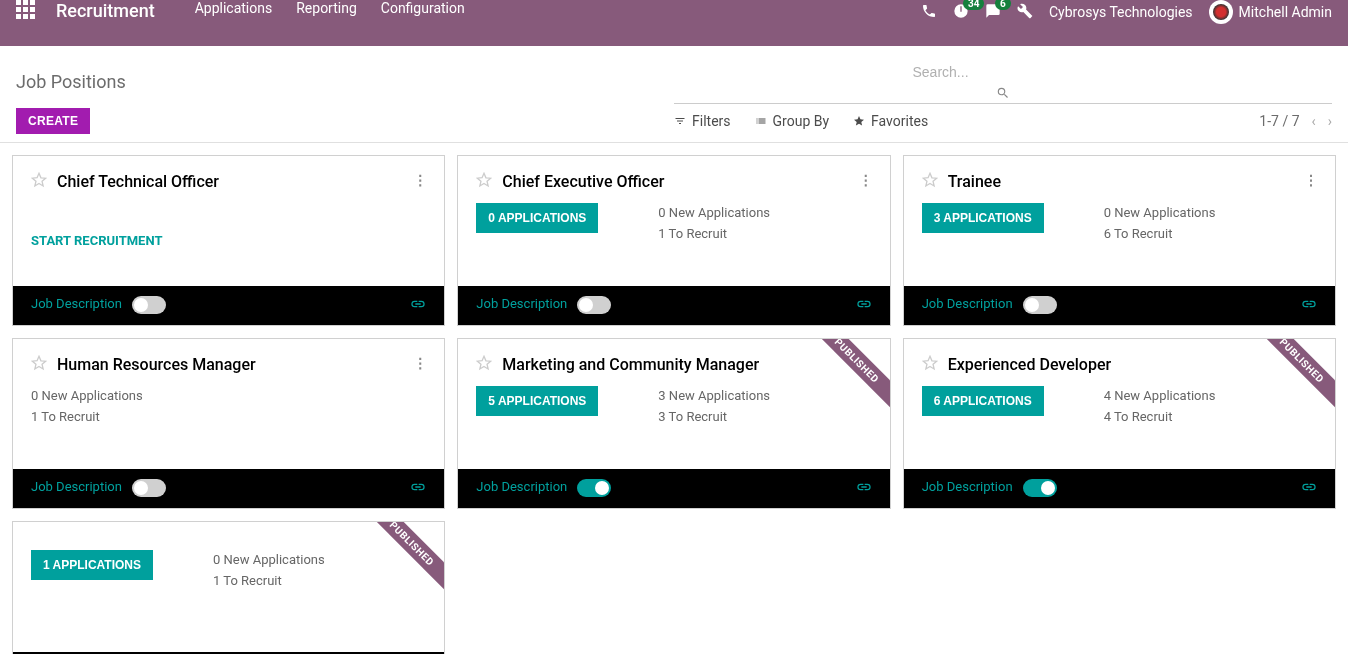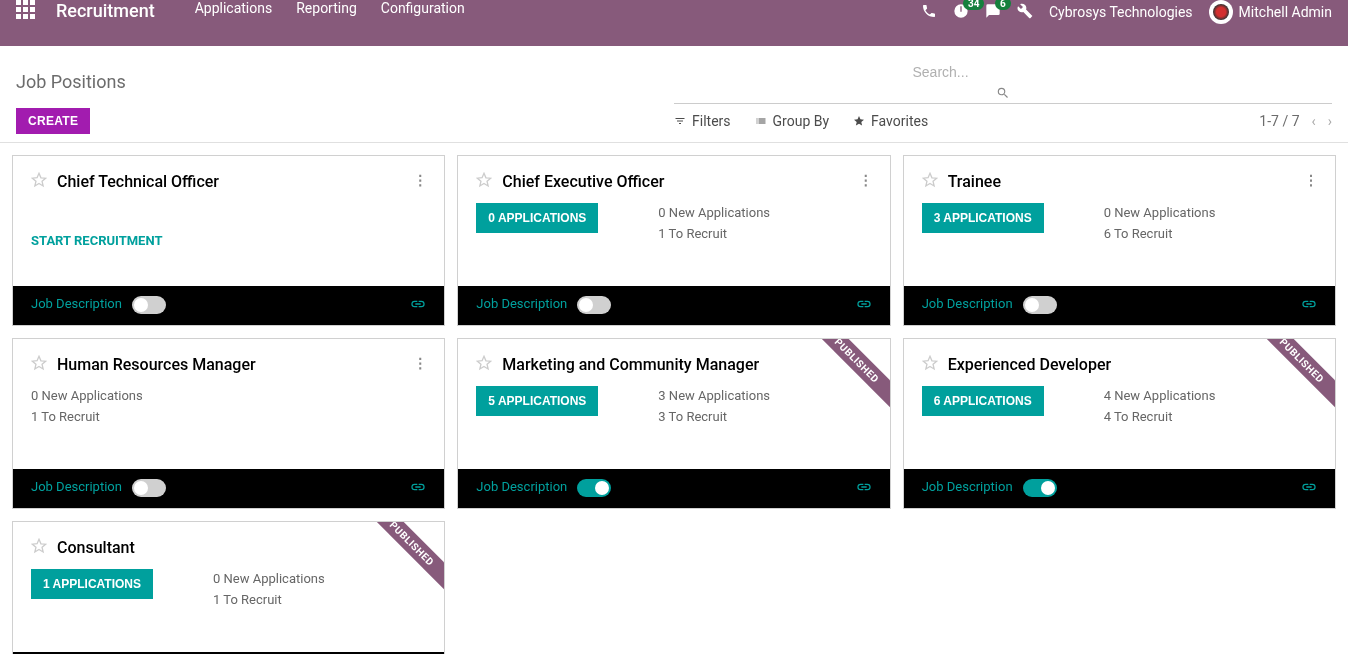--- a/index.html
+++ b/index.html
@@ -295,27 +295,20 @@
       <span class="jd-label">Job Description</span>
       <span class="toggle on"></span>
       <span class="link-icon"><svg width="16" height="16" viewBox="0 0 24 24" fill="currentColor">
             <path d="M3.9 12c0-1.7 1.4-3.1 3.1-3.1h4V7H7a5 5 0 000 10h4v-1.9H7c-1.7 0-3.1-1.4-3.1-3.1zM8 13h8v-2H8v2zm9-6h-4v1.9h4c1.7 0 3.1 1.4 3.1 3.1s-1.4 3.1-3.1 3.1h-4V17h4a5 5 0 000-10z"></path>
           </svg></span>
     </div>
   </div>
     <div class="card">
     <div class="card-body">
       <div class="ribbon">PUBLISHED</div>
-      <div class="card-head">
-        <span class="star"><svg width="16" height="16" viewBox="0 0 24 24" fill="none" stroke="currentColor" stroke-width="2">
-              <path d="M12 17.3L18.2 21l-1.6-7 5.4-4.7-7.1-.6L12 2 9.1 8.6 2 9.3l5.4 4.7-1.6 7z"></path>
-            </svg></span>
-        <span class="title">Consultant</span>
-        <span class="kebab">⋮</span>
-      </div>
       <div class="card-content">
       <button class="btn-apps">1 APPLICATIONS</button>
       <div class="stats">
         <div>0 New Applications</div>
         <div>1 To Recruit</div>
       </div>
     </div>
     </div>
     <div class="card-footer">
       <span class="jd-label">Job Description</span>

